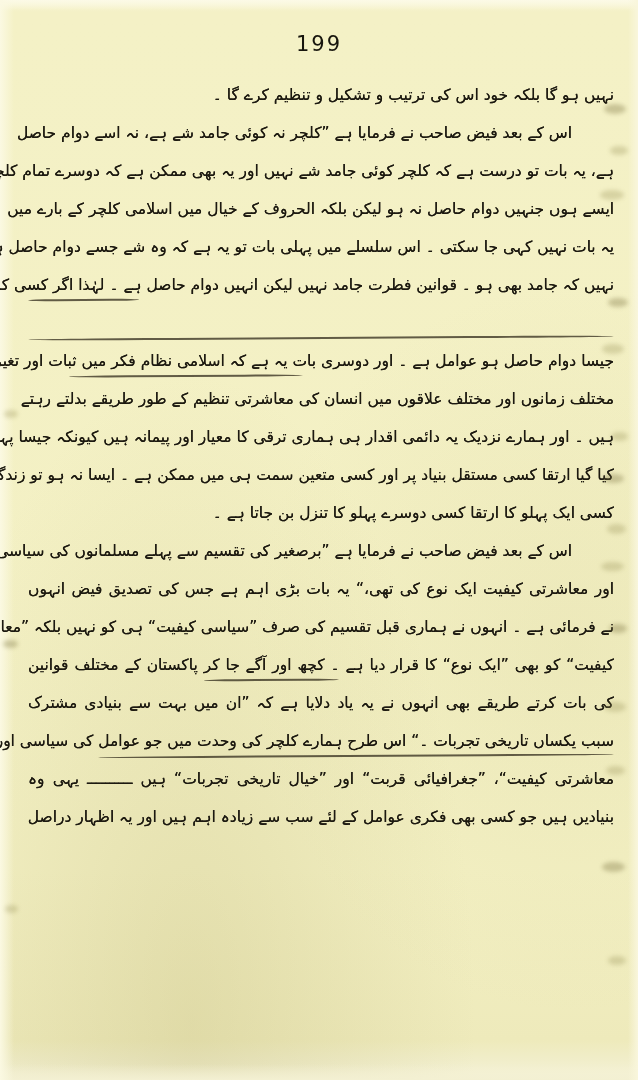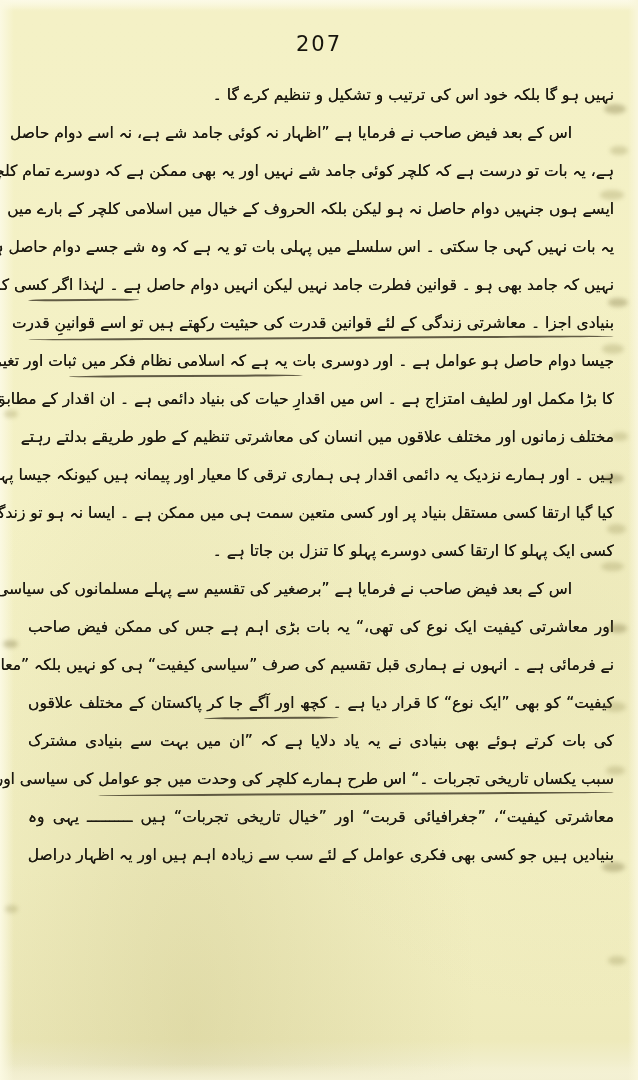--- a/index.html
+++ b/index.html
@@ -52,76 +52,72 @@
     position:absolute;border-radius:50%;
     background:rgba(150,142,82,0.30);
     filter:blur(2.2px);
   }
   .mark.dark{background:rgba(120,112,60,0.35);}
 </style>
 </head>
 <body>
 
 <div class="page">
-  <div class="page-number">207</div>
+  <div class="page-number">199</div>
 
   <div class="text-block" id="text-block">
       <div class="line end-line">
     <span class="line-text">نہیں ہو گا بلکہ خود اس کی ترتیب و تشکیل و تنظیم کرے گا ۔</span>
   </div>
       <div class="line indent">
-    <span class="line-text">اس کے بعد فیض صاحب نے فرمایا ہے ”اظہار نہ کوئی جامد شے ہے، نہ اسے دوام حاصل</span>
+    <span class="line-text">اس کے بعد فیض صاحب نے فرمایا ہے ”کلچر نہ کوئی جامد شے ہے، نہ اسے دوام حاصل</span>
   </div>
       <div class="line">
     <span class="line-text">ہے، یہ بات تو درست ہے کہ کلچر کوئی جامد شے نہیں اور یہ بھی ممکن ہے کہ دوسرے تمام کلچر</span>
   </div>
       <div class="line">
     <span class="line-text">ایسے ہوں جنہیں دوام حاصل نہ ہو لیکن بلکہ الحروف کے خیال میں اسلامی کلچر کے بارے میں</span>
   </div>
       <div class="line">
     <span class="line-text">یہ بات نہیں کہی جا سکتی ۔ اس سلسلے میں پہلی بات تو یہ ہے کہ وہ شے جسے دوام حاصل ہو ضروری</span>
   </div>
       <div class="line">
     <span class="line-text">نہیں کہ جامد بھی ہو ۔ قوانین فطرت جامد نہیں لیکن انہیں دوام حاصل ہے ۔ لہٰذا اگر کسی کلچر کے</span>
   <div class="uline" style="left: 0%; width: 19%;"></div></div>
       <div class="line">
-    <span class="line-text">بنیادی اجزا ۔ معاشرتی زندگی کے لئے قوانین قدرت کی حیثیت رکھتے ہیں تو اسے قوانینِ قدرت</span>
   <div class="uline" style="left: 0%; width: 100%;"></div></div>
       <div class="line">
     <span class="line-text">جیسا دوام حاصل ہو عوامل ہے ۔ اور دوسری بات یہ ہے کہ اسلامی نظام فکر میں ثبات اور تغیر</span>
   <div class="uline" style="left: 7%; width: 40%;"></div></div>
-      <div class="line">
-    <span class="line-text">کا بڑا مکمل اور لطیف امتزاج ہے ۔ اس میں اقدارِ حیات کی بنیاد دائمی ہے ۔ ان اقدار کے مطابق</span>
-  </div>
       <div class="line">
     <span class="line-text">مختلف زمانوں اور مختلف علاقوں میں انسان کی معاشرتی تنظیم کے طور طریقے بدلتے رہتے</span>
   </div>
       <div class="line">
     <span class="line-text">ہیں ۔ اور ہمارے نزدیک یہ دائمی اقدار ہی ہماری ترقی کا معیار اور پیمانہ ہیں کیونکہ جیسا پہلے عرض</span>
   </div>
       <div class="line">
     <span class="line-text">کیا گیا ارتقا کسی مستقل بنیاد پر اور کسی متعین سمت ہی میں ممکن ہے ۔ ایسا نہ ہو تو زندگی کے</span>
   </div>
       <div class="line end-line">
     <span class="line-text">کسی ایک پہلو کا ارتقا کسی دوسرے پہلو کا تنزل بن جاتا ہے ۔</span>
   </div>
       <div class="line indent">
     <span class="line-text">اس کے بعد فیض صاحب نے فرمایا ہے ”برصغیر کی تقسیم سے پہلے مسلمانوں کی سیاسی</span>
   </div>
       <div class="line">
-    <span class="line-text">اور معاشرتی کیفیت ایک نوع کی تھی،“ یہ بات بڑی اہم ہے جس کی ممکن فیض صاحب</span>
+    <span class="line-text">اور معاشرتی کیفیت ایک نوع کی تھی،“ یہ بات بڑی اہم ہے جس کی تصدیق فیض انہوں</span>
   </div>
       <div class="line">
     <span class="line-text">نے فرمائی ہے ۔ انہوں نے ہماری قبل تقسیم کی صرف ”سیاسی کیفیت“ ہی کو نہیں بلکہ ”معاشرتی</span>
   </div>
       <div class="line">
-    <span class="line-text">کیفیت“ کو بھی ”ایک نوع“ کا قرار دیا ہے ۔ کچھ اور آگے جا کر پاکستان کے مختلف علاقوں</span>
+    <span class="line-text">کیفیت“ کو بھی ”ایک نوع“ کا قرار دیا ہے ۔ کچھ اور آگے جا کر پاکستان کے مختلف قوانین</span>
   <div class="uline" style="left: 30%; width: 23%;"></div></div>
       <div class="line">
-    <span class="line-text">کی بات کرتے ہوئے بھی بنیادی نے یہ یاد دلایا ہے کہ ”ان میں بہت سے بنیادی مشترک</span>
+    <span class="line-text">کی بات کرتے طریقے بھی انہوں نے یہ یاد دلایا ہے کہ ”ان میں بہت سے بنیادی مشترک</span>
   </div>
       <div class="line">
     <span class="line-text">سبب یکساں تاریخی تجربات ۔“ اس طرح ہمارے کلچر کی وحدت میں جو عوامل کی سیاسی اور</span>
   <div class="uline" style="left: 12%; width: 88%;"></div></div>
       <div class="line">
     <span class="line-text">معاشرتی کیفیت“، ”جغرافیائی قربت“ اور ”خیال تاریخی تجربات“ ہیں ــــــــــ یہی وہ</span>
   </div>
       <div class="line">
     <span class="line-text">بنیادیں ہیں جو کسی بھی فکری عوامل کے لئے سب سے زیادہ اہم ہیں اور یہ اظہار دراصل</span>
   </div>

